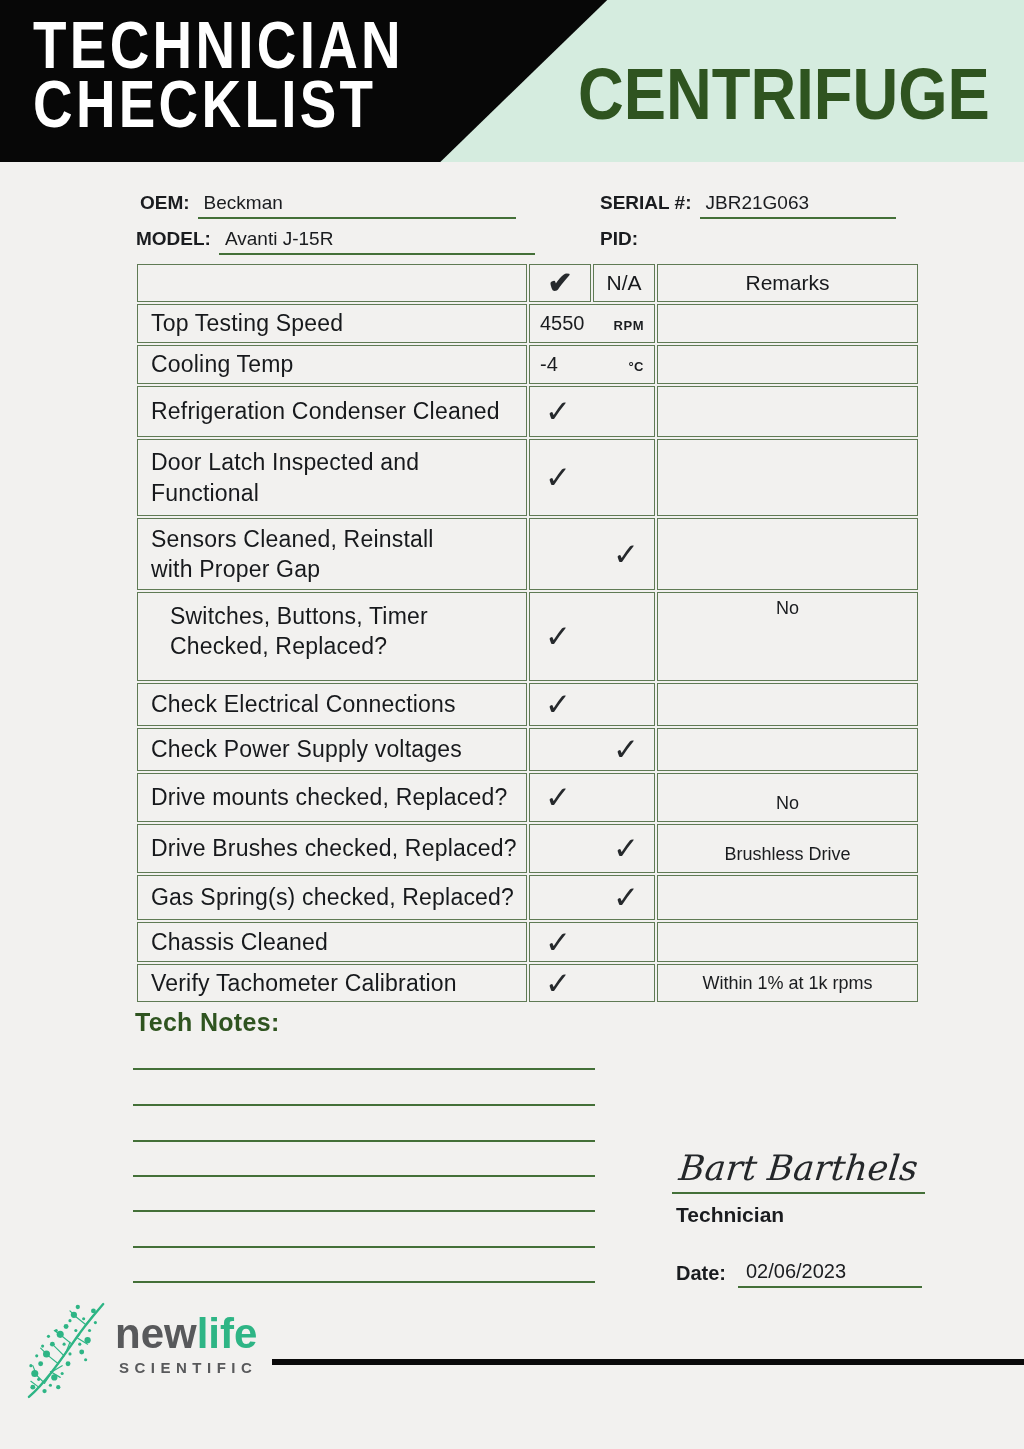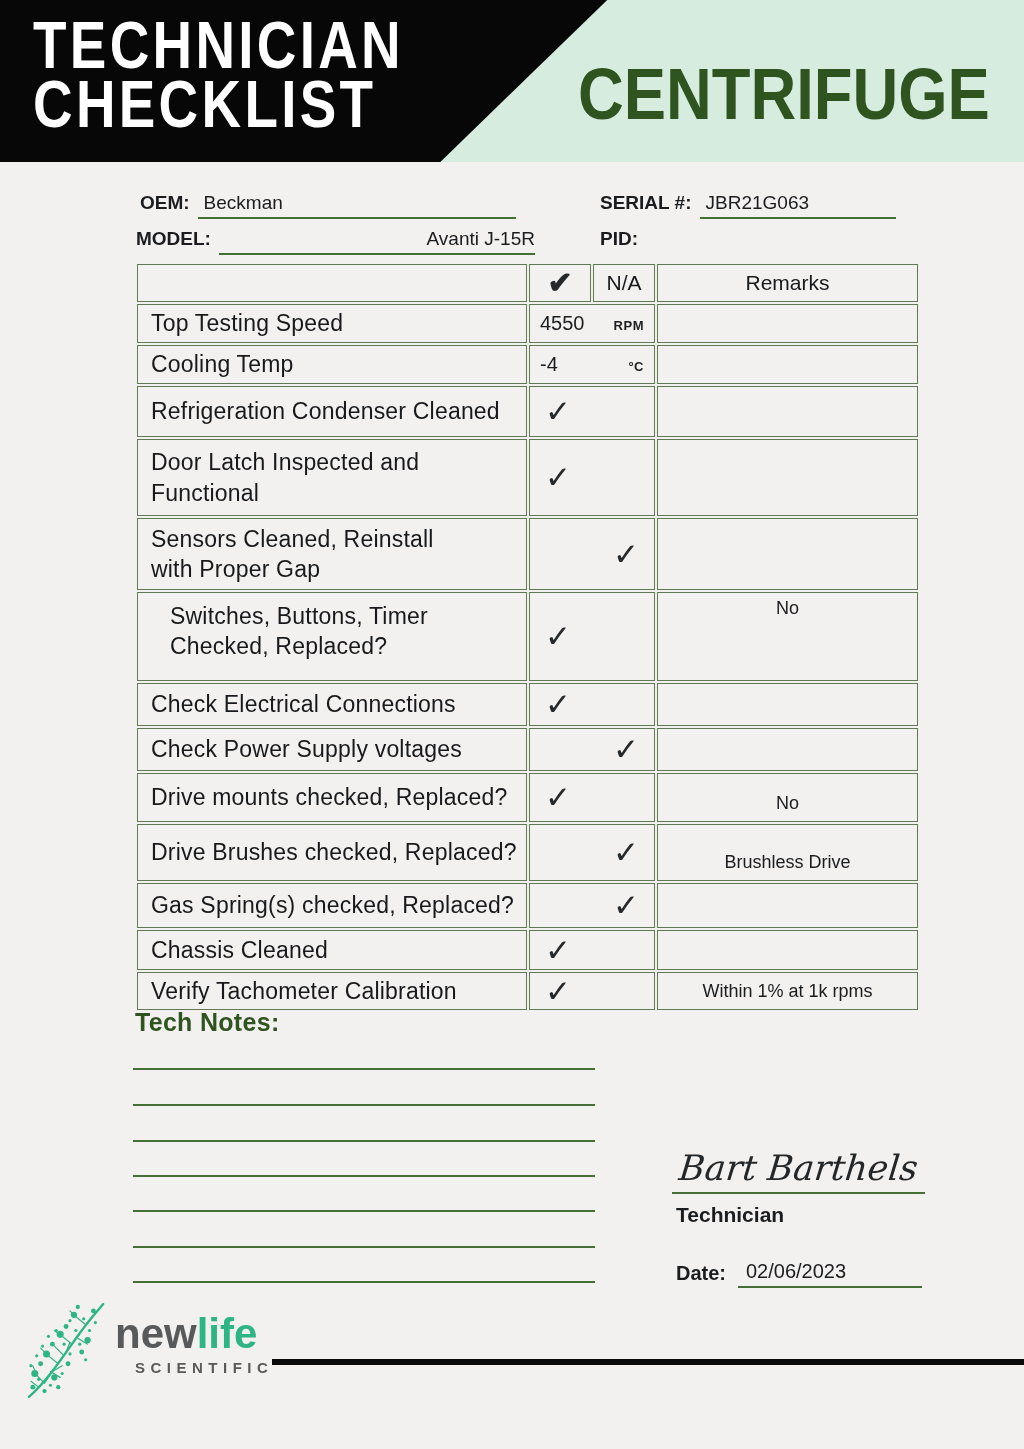--- a/index.html
+++ b/index.html
@@ -14,21 +14,21 @@
     font-size:66px;line-height:59px;letter-spacing:4px;
     transform:scaleX(0.83);transform-origin:0 0;white-space:nowrap;}
   .product{position:absolute;left:578px;top:58px;color:#2f5420;font-weight:800;
     font-size:72px;line-height:72px;transform:scaleX(0.88);transform-origin:0 0;white-space:nowrap;}
 
   
   .meta-field{position:absolute;display:flex;align-items:baseline;font-size:19px;white-space:nowrap;}
   .meta-field .lab{font-weight:700;margin-right:8px;}
   .meta-field .val{border-bottom:2px solid #447038;padding:0 0 3px 6px;}
   #f-oem{left:140px;top:192px;}   #f-oem .val{width:312px;}
-  #f-model{left:136px;top:228px;} #f-model .val{width:310px;text-align:right;}
+  #f-model{left:136px;top:228px;} #f-model .val{width:310px;}
   #f-serial{left:600px;top:192px;} #f-serial .val{width:190px;}
   #f-pid{left:600px;top:228px;}    #f-pid .val{width:258px;}
 
   
   table.checklist{position:absolute;left:135px;top:262px;width:785px;
     border-collapse:separate;border-spacing:2px;table-layout:fixed;}
   table.checklist td{border:1.6px solid #5f7a54;box-sizing:border-box;overflow:hidden;}
   td.lbl{font-size:23px;letter-spacing:.2px;padding:2px 6px 2px 13px;vertical-align:middle;
     white-space:pre-line;line-height:1.32;color:#17191c;}
   td.lbl.vt{vertical-align:top;padding-top:8px;padding-left:32px;}
@@ -62,21 +62,21 @@
   .date-value{position:absolute;left:746px;top:1260px;font-size:20px;}
   .date-line{position:absolute;left:738px;top:1286px;width:184px;border-top:2px solid #447038;}
 
   
   .logo{position:absolute;left:25px;top:1293px;width:260px;height:115px;}
   .logo svg{position:absolute;left:0;top:6px;}
   .logo-word{position:absolute;left:90px;top:20px;font-size:42px;font-weight:700;line-height:1;}
   .logo-word .w-new{color:#58595b;}
   .logo-word .w-life{color:#2eb585;}
   .logo-sub{position:absolute;left:94px;top:66px;font-size:15px;font-weight:600;
-    letter-spacing:5.5px;color:#58595b;margin-left:16px;}
+    letter-spacing:5.5px;color:#58595b;}
   .bottom-rule{position:absolute;left:272px;top:1359px;width:752px;height:6px;background:#0a0a0a;}
 </style>
 </head>
 <body>
 
 <div class="page">
 
   <div class="banner">
     <div class="banner-black"></div>
     <div class="title">
@@ -167,21 +167,21 @@
     <tr style="height:43px">
       <td class="lbl">Check Power Supply voltages</td>
       <td colspan="2" class="mid pos-na"><span class="tick">✓</span></td>
       <td class="rem"></td>
     </tr>
     <tr style="height:49px">
       <td class="lbl">Drive mounts checked, Replaced?</td>
       <td colspan="2" class="mid pos-check"><span class="tick">✓</span></td>
       <td class="rem rb">No</td>
     </tr>
-    <tr style="height:57px">
+    <tr style="height:49px">
       <td class="lbl">Drive Brushes checked, Replaced?</td>
       <td colspan="2" class="mid pos-na"><span class="tick">✓</span></td>
       <td class="rem rb">Brushless Drive</td>
     </tr>
     <tr style="height:45px">
       <td class="lbl">Gas Spring(s) checked, Replaced?</td>
       <td colspan="2" class="mid pos-na"><span class="tick">✓</span></td>
       <td class="rem"></td>
     </tr>
     <tr style="height:40px">

